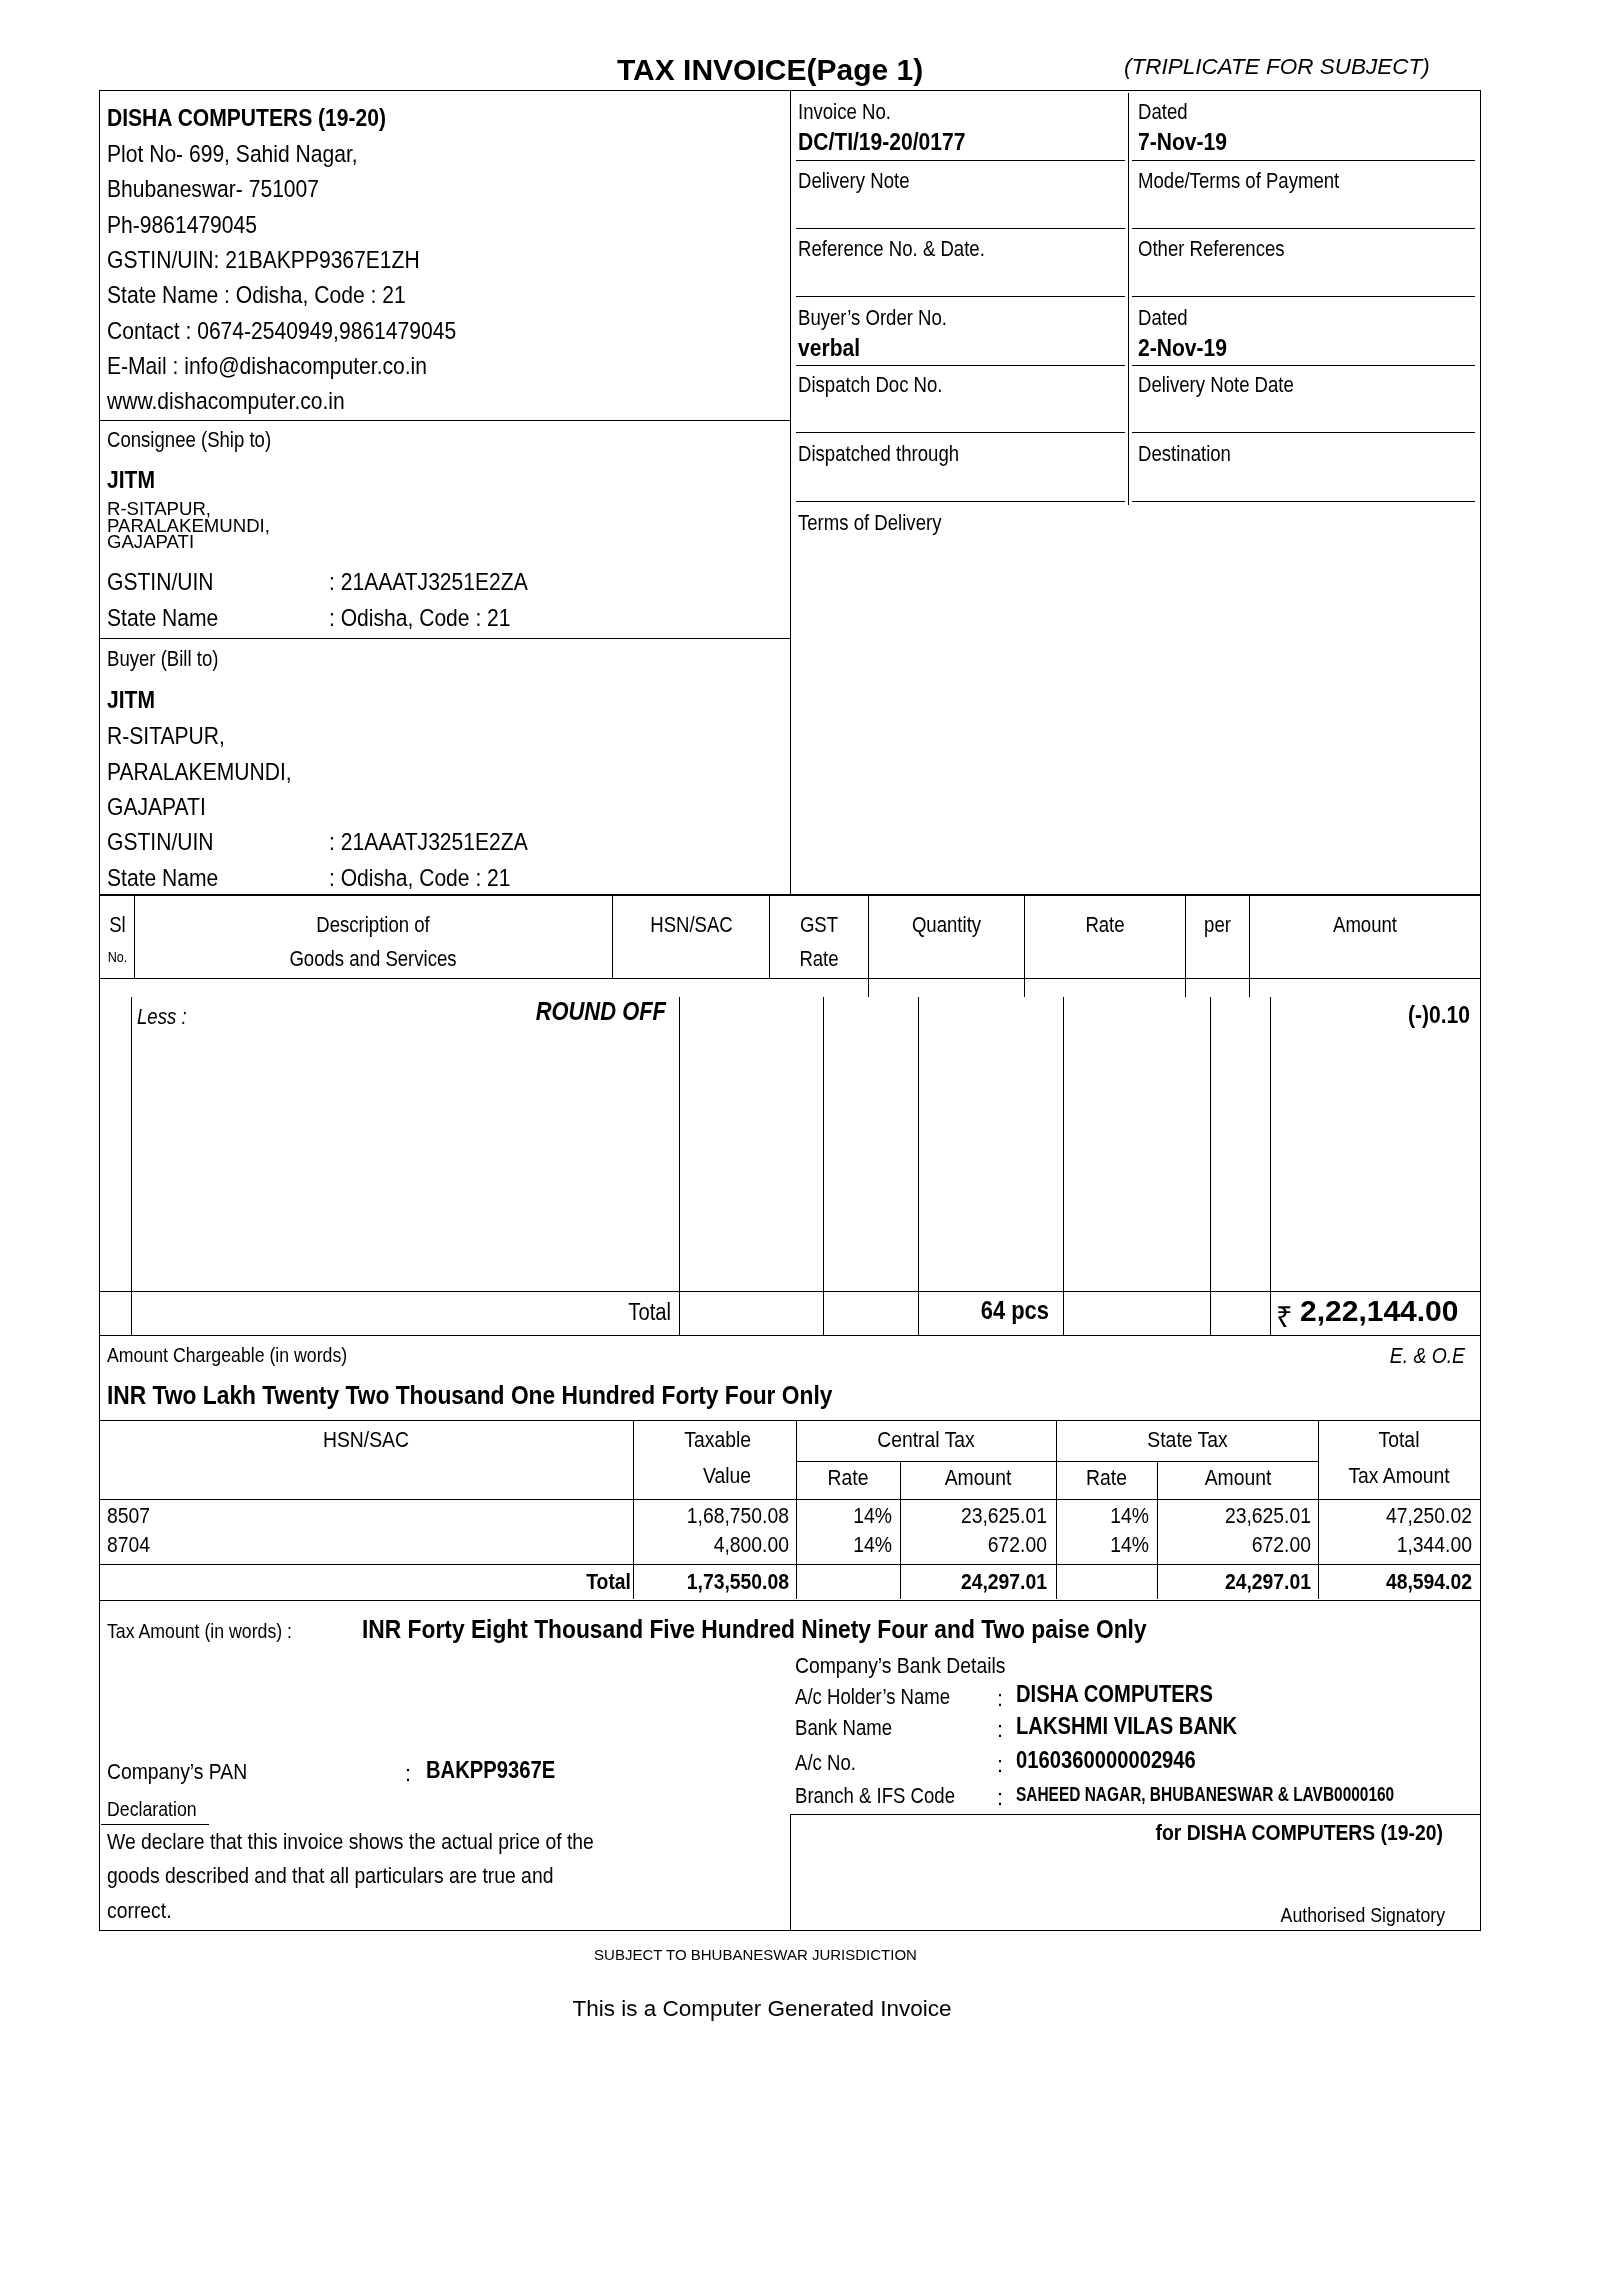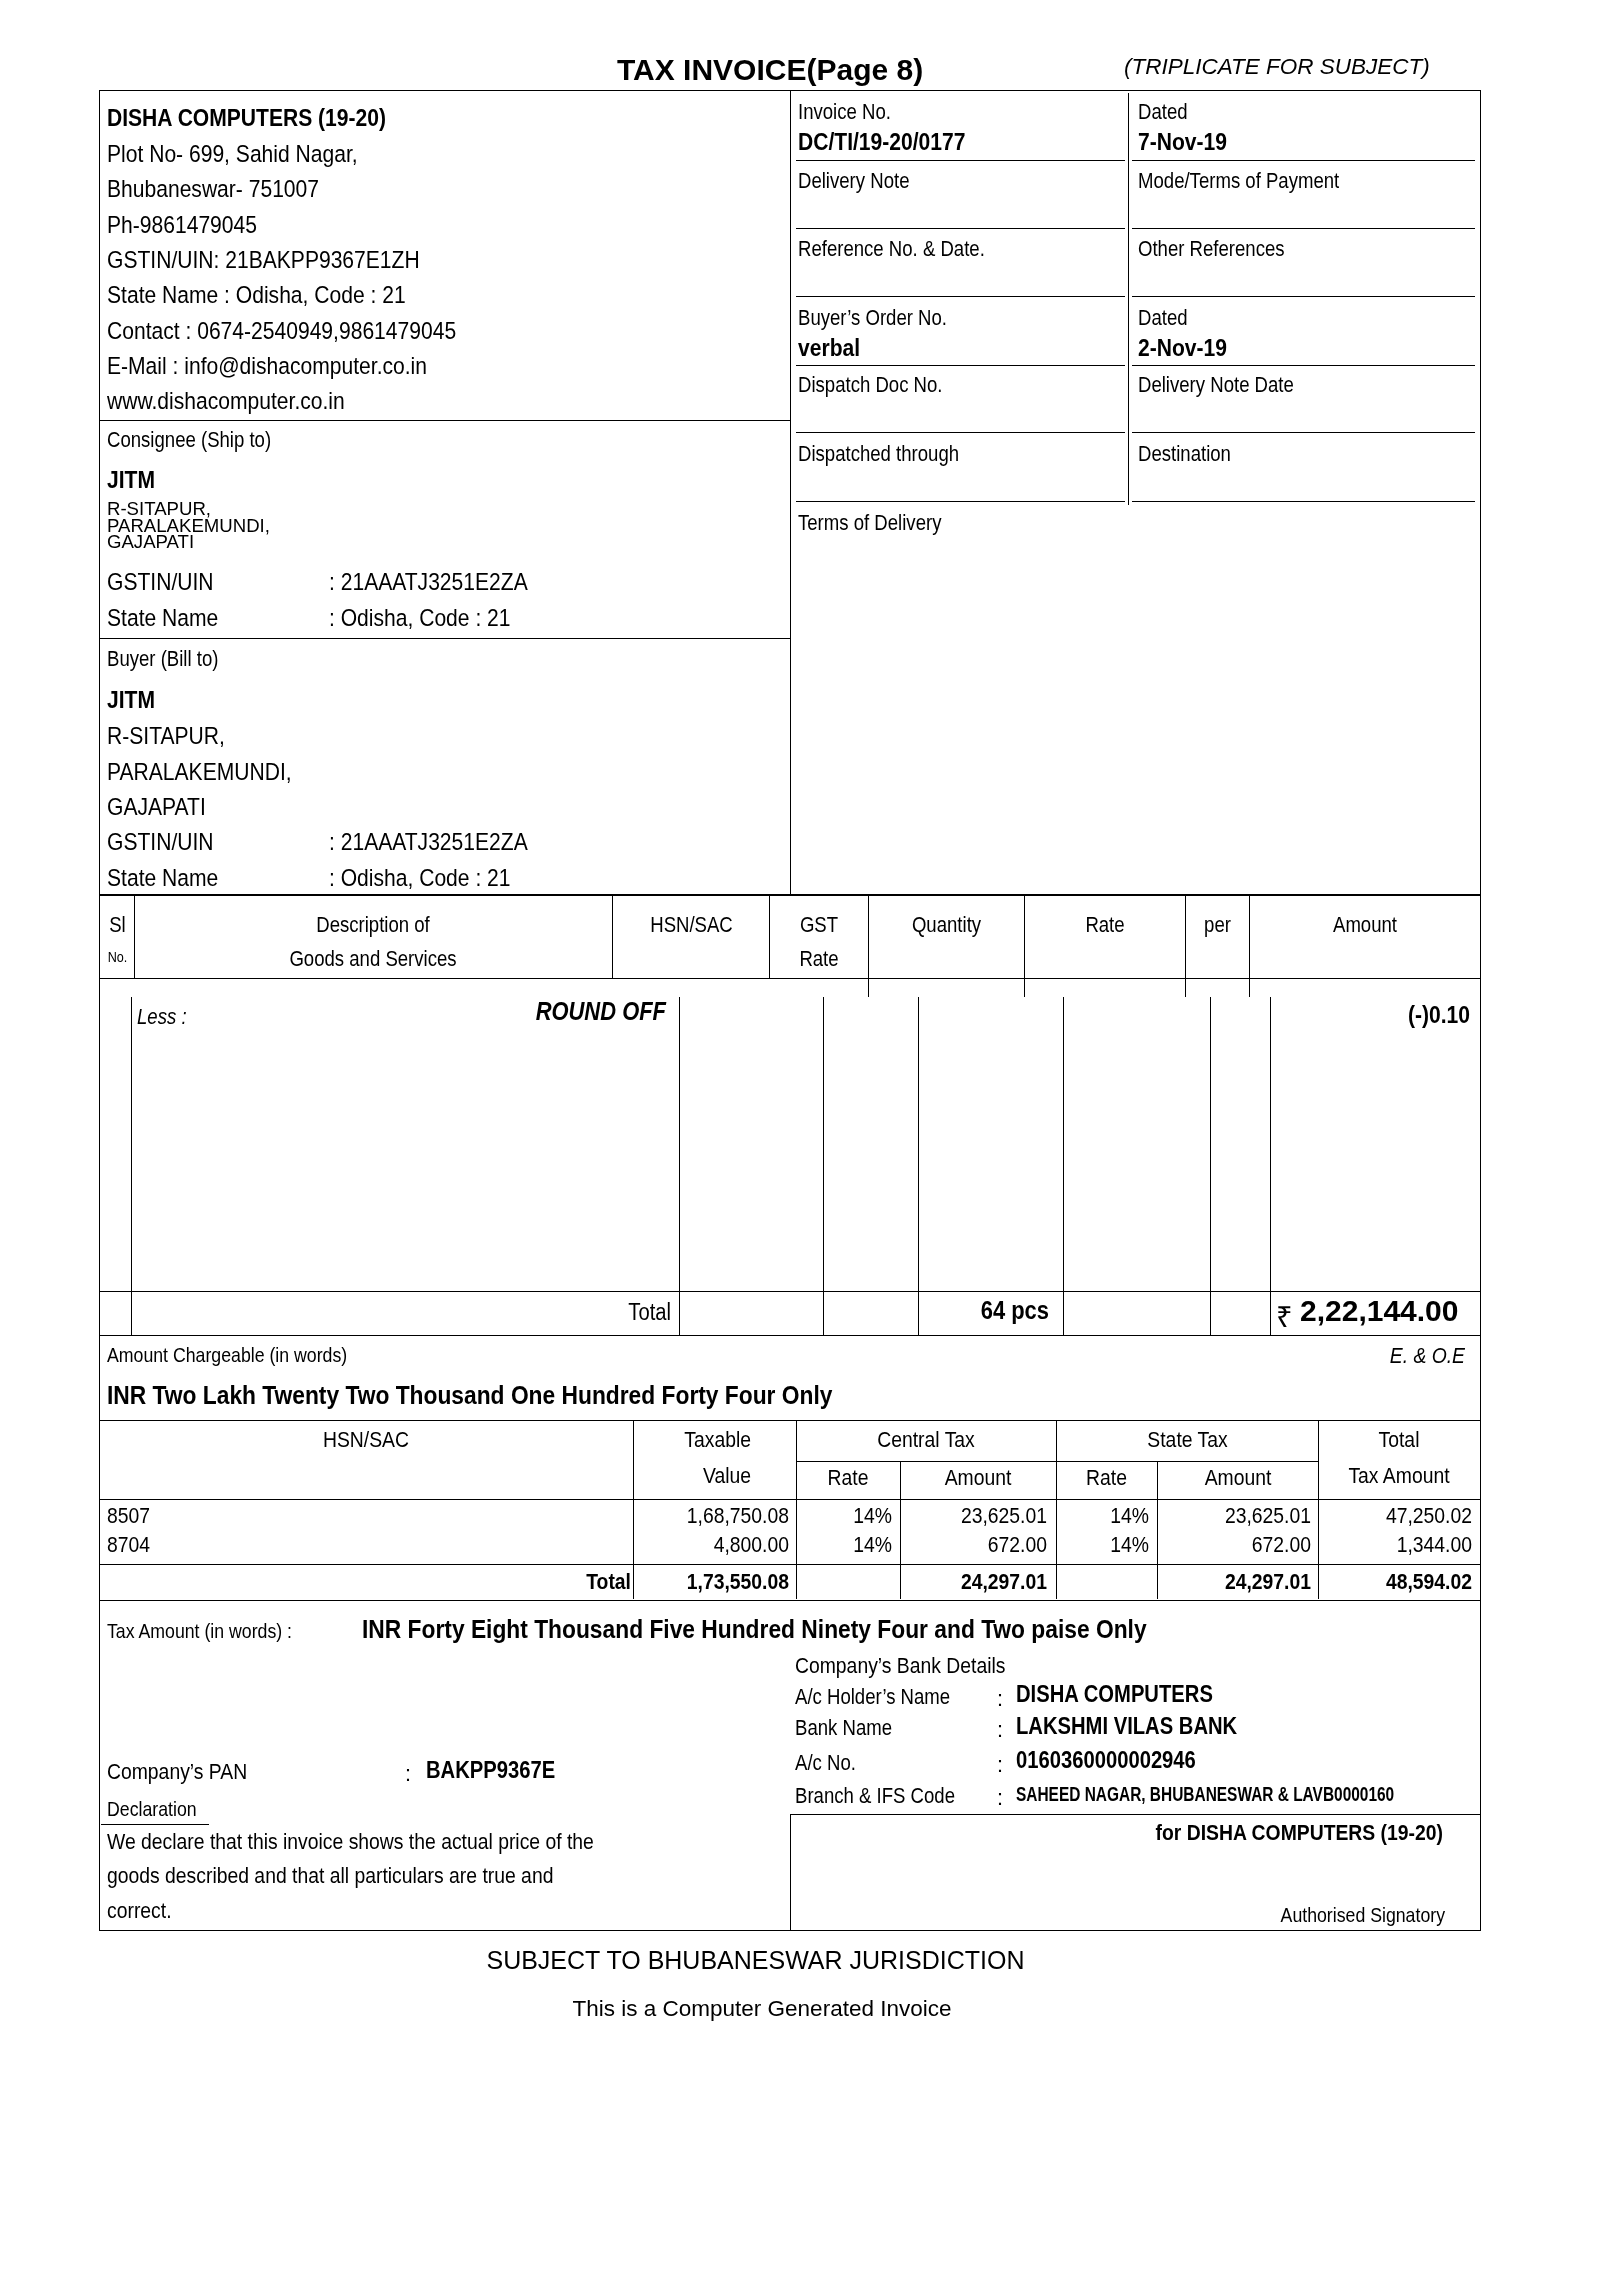--- a/index.html
+++ b/index.html
@@ -15,21 +15,21 @@
   .val { font-size:24.5px; }
   .narrow { transform:scaleX(0.86); transform-origin:left top; }
   .narrowr { transform:scaleX(0.86); transform-origin:right top; }
   .narrowc { transform:scaleX(0.86); transform-origin:center top; }
   .r { text-align:right; }
   .c { text-align:center; }
 </style>
 </head>
 <body>
 
-<div class="abs b" style="left:617px;top:53px;font-size:30px;">TAX INVOICE(Page  8)</div>
+<div class="abs b" style="left:617px;top:53px;font-size:30px;">TAX INVOICE(Page  1)</div>
 <div class="abs i" style="left:1124px;top:54px;font-size:22.5px;">(TRIPLICATE FOR SUBJECT)</div>
 
 <div class="hl" style="left:99px;top:90px;width:1382px;"></div>
 <div class="vl" style="left:99px;top:90px;height:1841px;"></div>
 <div class="vl" style="left:1480px;top:90px;height:1841px;"></div>
 <div class="hl" style="left:99px;top:1930px;width:1382px;"></div>
 
 <div class="vl" style="left:790px;top:90px;height:805px;"></div>
 
 <div>
@@ -262,15 +262,15 @@
   <div class="abs narrow" style="left:107px;top:1898px;font-size:22.5px;">correct.</div>
 </div>
 
 <div class="hl" style="left:790px;top:1814px;width:690px;"></div>
 <div class="vl" style="left:790px;top:1814px;height:116px;"></div>
 <div>
   <div class="abs b narrowr r" style="left:980px;top:1820px;width:463px;font-size:22.5px;">for DISHA COMPUTERS (19-20)</div>
   <div class="abs narrowr r" style="left:1078px;top:1903px;width:367px;font-size:20.6px;">Authorised Signatory</div>
 </div>
 
-<div class="abs c" style="left:0;top:1946px;width:1511px;font-size:25px;">SUBJECT TO BHUBANESWAR JURISDICTION</div>
+<div class="abs c" style="left:0;top:1946px;width:1511px;font-size:15px;">SUBJECT TO BHUBANESWAR JURISDICTION</div>
 <div class="abs c" style="left:0;top:1996px;width:1524px;font-size:22.5px;">This is a Computer Generated Invoice</div>
 
 
 </body></html>

